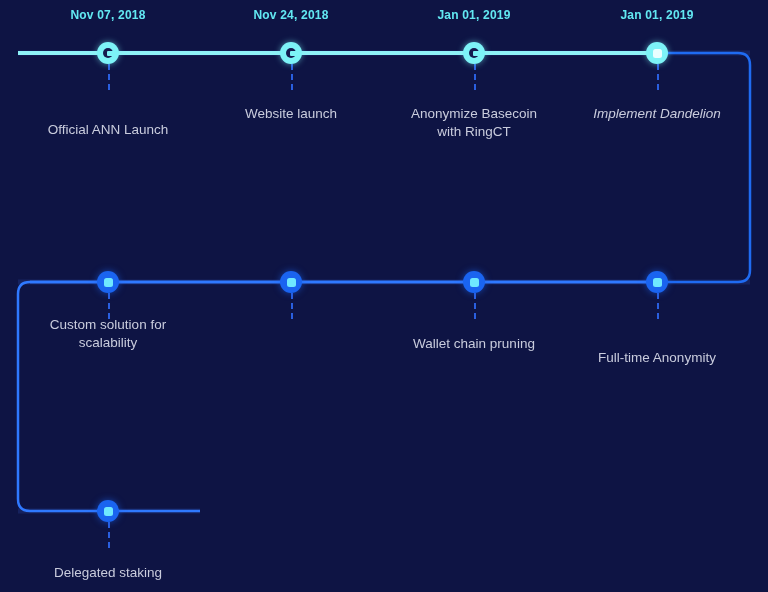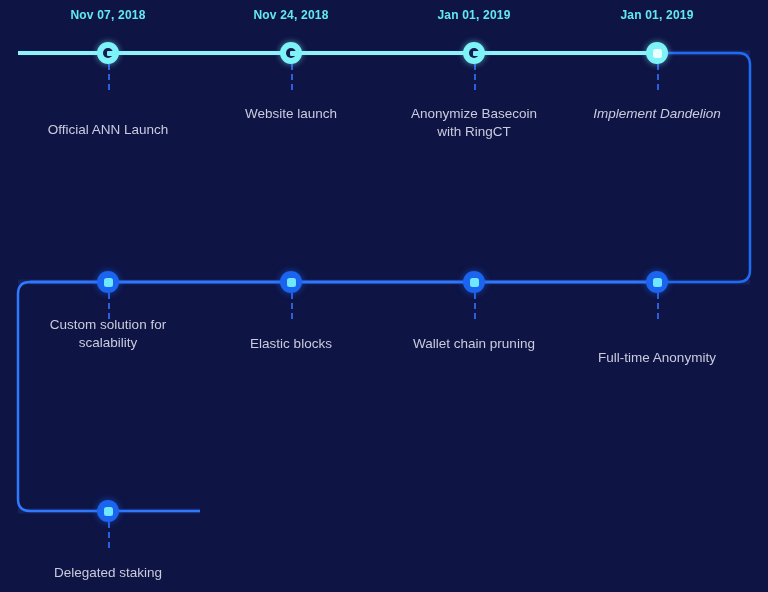--- a/index.html
+++ b/index.html
@@ -150,21 +150,20 @@
     <span class="halo"></span>
     <span class="glyph-sq"></span>
   </div>
   <div class="node blue" style="left:657px;top:282px;">
     <span class="halo"></span>
     <span class="glyph-sq"></span>
   </div>
 
   <div class="title" style="left:108px;top:316px;width:200px;">Custom solution for
 scalability</div>
-  <div class="title" style="left:291px;top:335px;width:200px;">Elastic blocks</div>
   <div class="title" style="left:474px;top:335px;width:200px;">Wallet chain pruning</div>
   <div class="title" style="left:657px;top:349px;width:200px;">Full-time Anonymity</div>
 
   <div class="node blue" style="left:108px;top:511px;">
     <span class="halo"></span>
     <span class="glyph-sq"></span>
   </div>
 
   <div class="title" style="left:108px;top:564px;width:220px;">Delegated staking</div>
 

